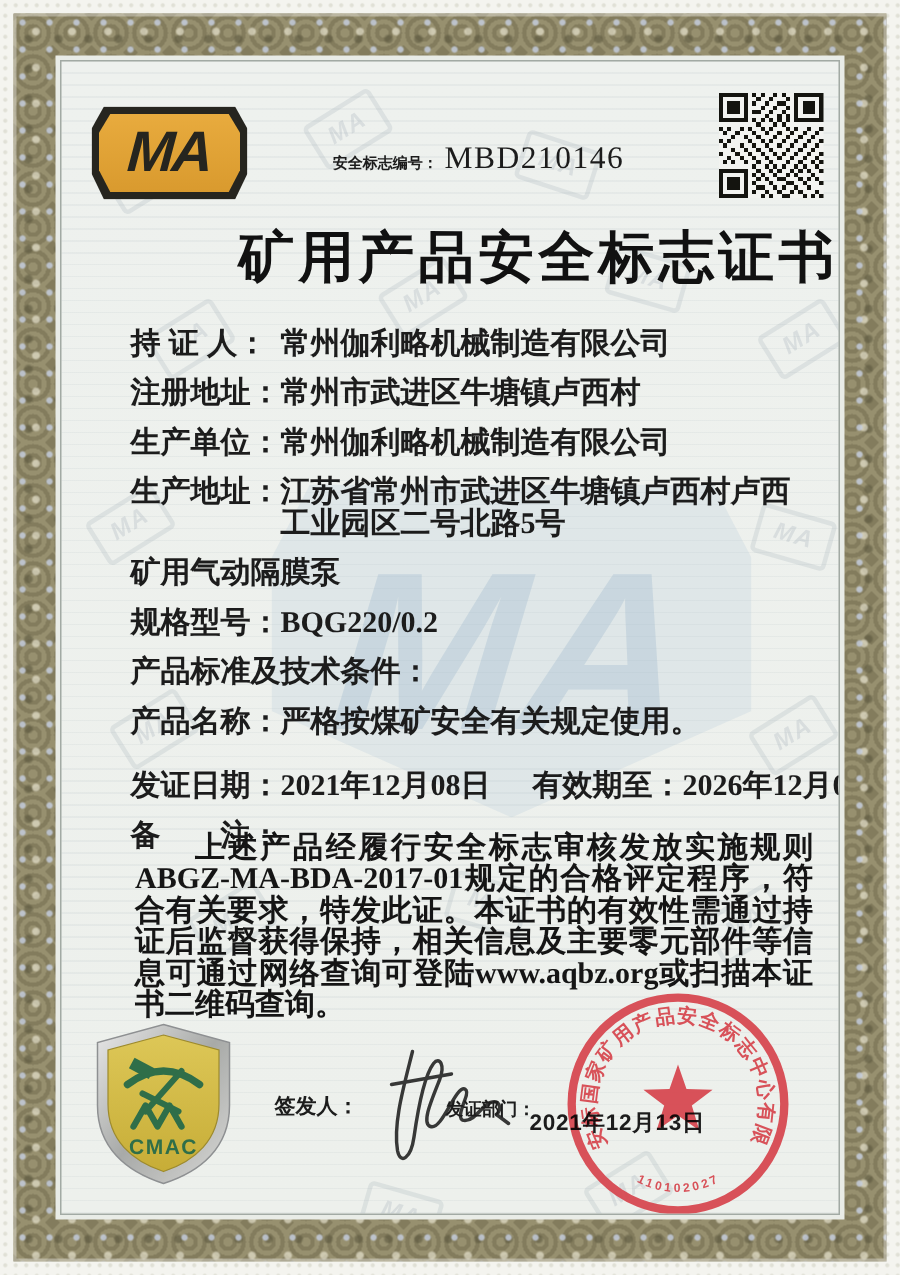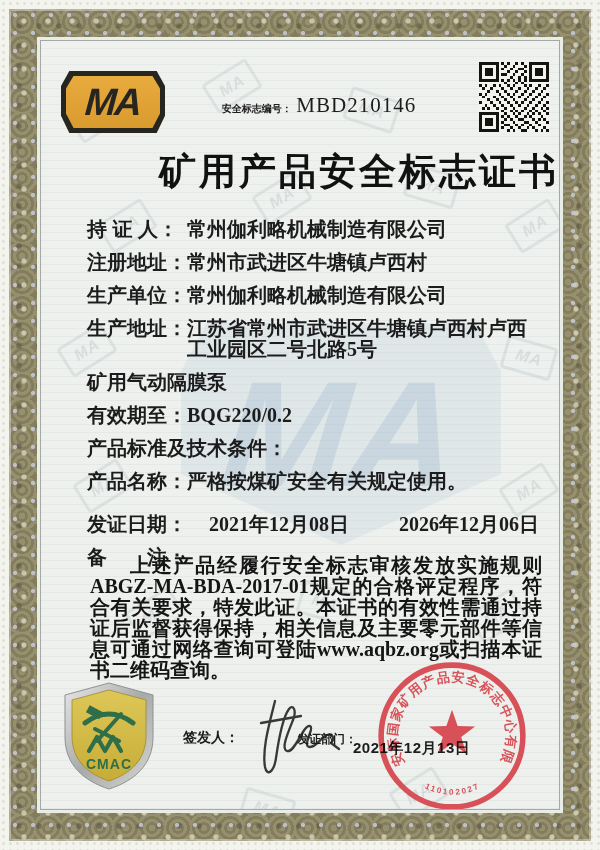--- a/index.html
+++ b/index.html
@@ -70,21 +70,21 @@
   .title{position:absolute;left:0;right:0;top:106px;text-align:right;
     font-family:"Liberation Serif",serif;font-weight:700;font-size:37px;letter-spacing:3px;color:#111;}
   
   .fields{position:absolute;left:46px;top:178px;width:452px;font-size:20px;line-height:21px;}
   .row{display:flex;margin-bottom:12px;}
   .row .lbl{font-weight:700;min-width:100px;flex:0 0 auto;white-space:nowrap;}
   .row.long .lbl{min-width:0;margin-right:26px;}
   .row .val{font-family:"Liberation Serif",serif;font-weight:600;}
   .row.addr .val{width:392px;}
   .row.dates{margin-top:22px;}
-  .row.dates .val{min-width:140px;margin-right:28px;margin-left:22px;}
+  .row.dates .val{min-width:140px;margin-right:28px;}
   .row.remark{margin-bottom:0;}
   
   .para{position:absolute;left:49px;top:514px;width:452px;
     font-family:"Liberation Serif",serif;font-weight:600;font-size:20px;line-height:21px;
     text-indent:2em;text-align:justify;color:#151515;}
   
   .cmac{position:absolute;left:18px;top:640px;width:100px;height:110px;}
   .signer-label{position:absolute;left:142px;top:688px;font-weight:700;font-size:14px;}
   .signature{position:absolute;left:206px;top:648px;width:98px;height:94px;z-index:2;}
   .dept-label{position:absolute;left:256px;top:690px;font-weight:700;font-size:12px;}
@@ -198,33 +198,34 @@
           <span class="val">常州伽利略机械制造有限公司</span>
         </div>
         <div class="row addr">
           <span class="lbl">生产地址：</span>
           <span class="val">江苏省常州市武进区牛塘镇卢西村卢西工业园区二号北路5号</span>
         </div>
         <div class="row">
           <span class="val">矿用气动隔膜泵</span>
         </div>
         <div class="row">
-          <span class="lbl">有效期至：</span>
+          <span class="lbl">规格型号：</span>
           <span class="val">BQG220/0.2</span>
         </div>
         <div class="row long">
           <span class="lbl">产品标准及技术条件：</span>
         </div>
         <div class="row">
           <span class="lbl">产品名称：</span>
           <span class="val">严格按煤矿安全有关规定使用。</span>
         </div>
         <div class="row dates">
           <span class="lbl">发证日期：</span>
           <span class="val">2021年12月08日</span>
+          <span class="lbl">有效期至：</span>
           <span class="val">2026年12月06日</span>
         </div>
         <div class="row remark">
           <span class="lbl">备　　注：</span>
         </div>
       </div>
 
       <div class="para">上述产品经履行安全标志审核发放实施规则ABGZ-MA-BDA-2017-01规定的合格评定程序，符合有关要求，特发此证。本证书的有效性需通过持证后监督获得保持，相关信息及主要零元部件等信息可通过网络查询可登陆www.aqbz.org或扫描本证书二维码查询。</div>
 
       <svg class="cmac" viewBox="0 0 100 110">

